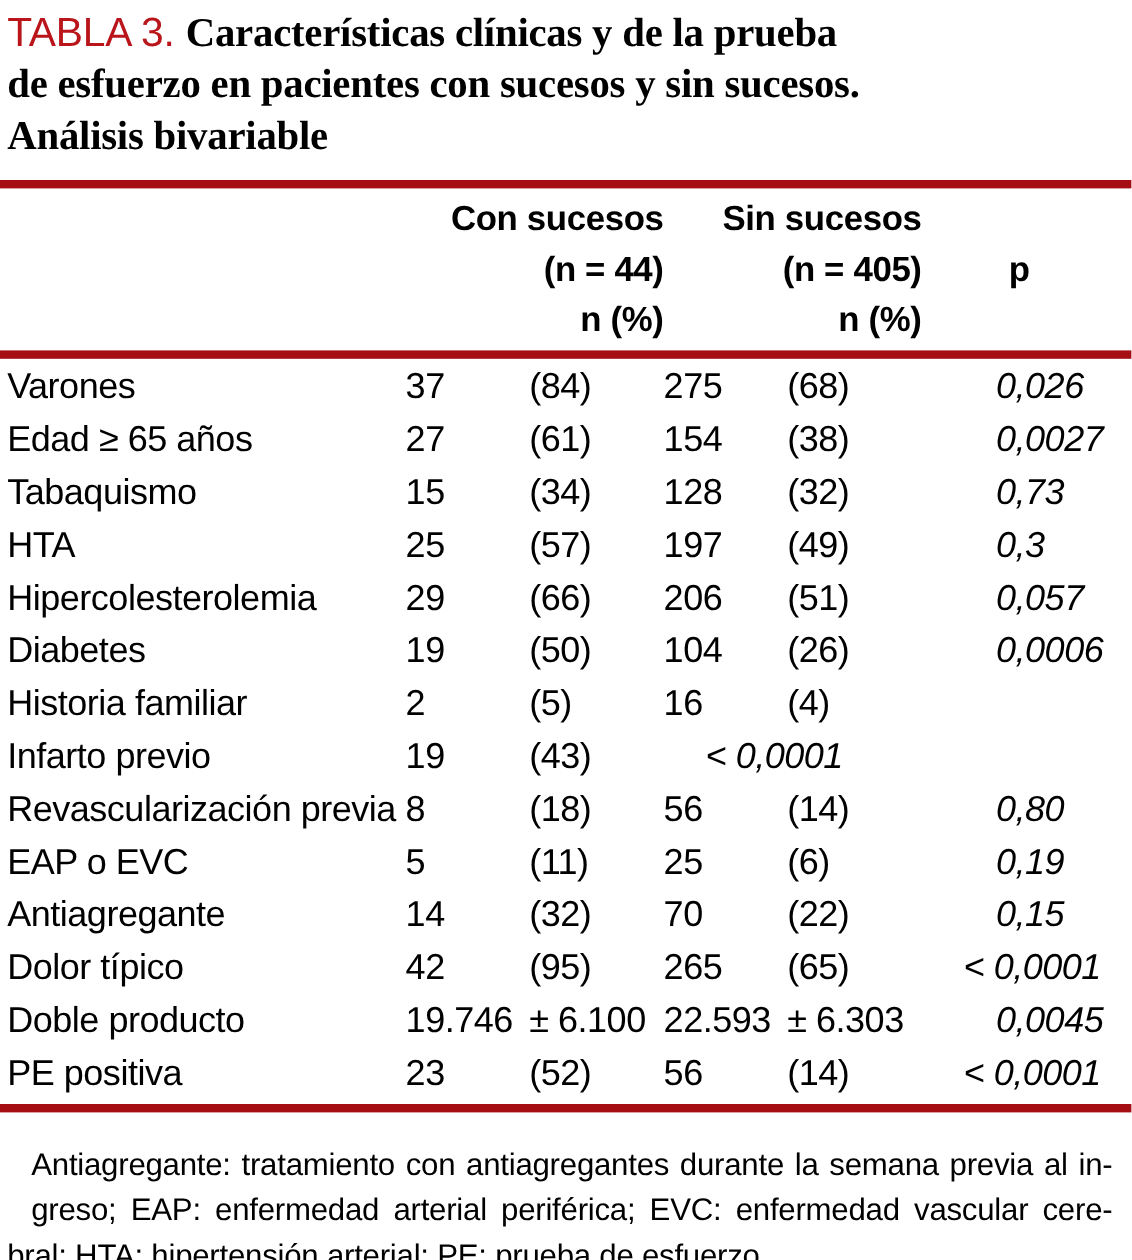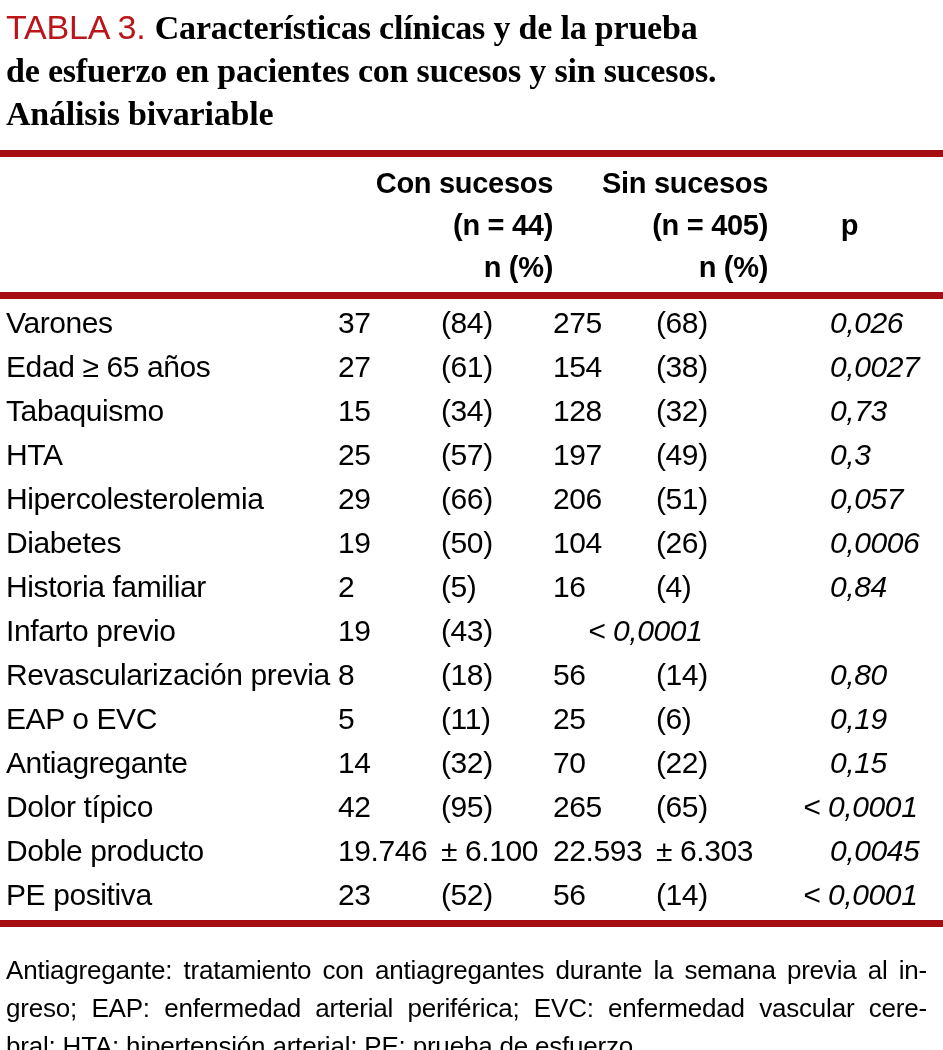--- a/index.html
+++ b/index.html
@@ -99,21 +99,21 @@
 
   
   .footnote {
     margin-top: 24px;
     padding: 0 16px 0 6px;
     font-size: 26px;
     line-height: 38px;
     letter-spacing: -0.2px;
   }
   .fline { display: block; text-align: justify; }
-  .fline.just { text-align-last: justify; }
+  .fline.just { text-align-last: justify; margin-left: 20px; }
 </style>
 </head>
 <body>
 
 <div class="page">
 
   <h1 class="title">
     <span class="tag">TABLA 3.</span>
     <span class="tline tline1">Características clínicas y de la prueba</span>
     <span class="tline tline2">de esfuerzo en pacientes con sucesos y sin sucesos.</span>
@@ -221,21 +221,20 @@
   <div class="row grid">
     <div class="cell label">Historia familiar</div>
     <div class="cell val con">
       <span class="num">2</span>
       <span class="rest">(5)</span>
     </div>
     <div class="cell val sin">
       <span class="num">16</span>
       <span class="rest">(4)</span>
     </div>
-    <div class="cell pval">0,84</div>
   </div>
 
   <div class="row grid">
     <div class="cell label">Infarto previo</div>
     <div class="cell val con">
       <span class="num">19</span>
       <span class="rest">(43)</span>
     </div>
     <div class="cell pval hang">&lt; 0,0001</div>
   </div>

